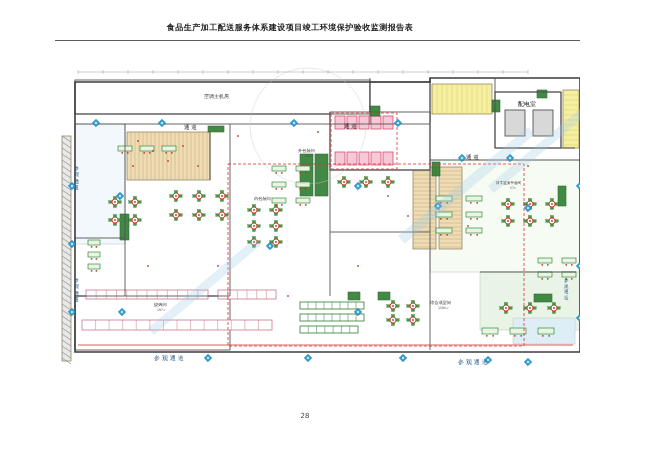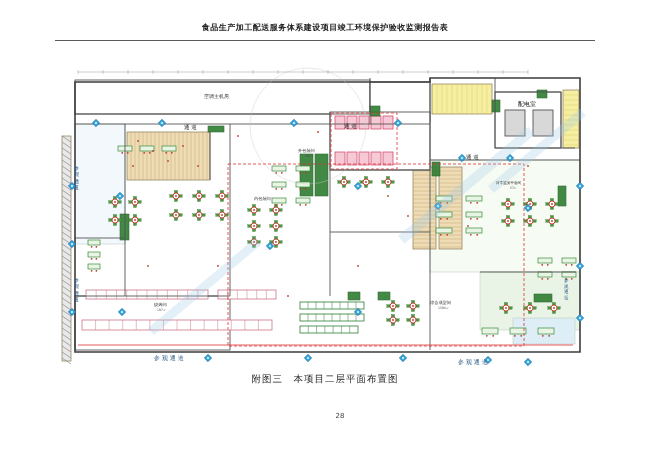--- a/index.html
+++ b/index.html
@@ -1,16 +1,16 @@
 <!DOCTYPE html>
 <html><head>
 <meta charset="utf-8">
 <style>
   html,body{margin:0;padding:0;background:#fff;}
-  .page{position:relative;width:650px;height:458px;background:#ffffff;overflow:hidden;
+  .page{position:relative;width:580px;height:458px;background:#ffffff;overflow:hidden;
         font-family:"DejaVu Sans","Liberation Sans",sans-serif;border-radius:28px;}
   .hdr{position:absolute;top:22px;left:0;width:100%;text-align:center;
        font-size:8px;font-weight:600;color:#222;letter-spacing:.5px;}
   .hdr-rule{position:absolute;top:40px;left:55px;width:540px;border-top:1.6px solid #5a5a5a;}
   .plan-wrap{position:absolute;left:58px;top:66px;width:534px;height:304px;}
   .caption{position:absolute;top:373px;left:0;width:100%;text-align:center;
            font-size:9.5px;color:#1c1c1c;letter-spacing:1px;}
   .pageno{position:absolute;top:412px;left:0;width:100%;text-align:center;
           font-size:7px;color:#444;margin-left:15px;}
   svg text{font-family:"DejaVu Sans","Liberation Sans",sans-serif;}
@@ -735,15 +735,14 @@
         <text x="438" y="118" font-size="3.6" fill="#333333">日常监测整备间</text>
         <text x="452" y="122.5" font-size="3" fill="#555555">57㎡</text>
         <text x="96" y="294" font-size="6" fill="#2b5c8a">参 观 通 道</text>
         <text x="400" y="298" font-size="6" fill="#2b5c8a">参 观 通 道</text>
         <text x="16" y="104" font-size="5" fill="#2b5c8a"><tspan x="16" dy="0">参</tspan><tspan x="16" dy="6.25">观</tspan><tspan x="16" dy="6.25">通</tspan><tspan x="16" dy="6.25">道</tspan></text>
         <text x="16" y="216" font-size="5" fill="#2b5c8a"><tspan x="16" dy="0">参</tspan><tspan x="16" dy="6.25">观</tspan><tspan x="16" dy="6.25">通</tspan><tspan x="16" dy="6.25">道</tspan></text>
         <text x="506" y="216" font-size="4.5" fill="#2b5c8a"><tspan x="506" dy="0">参</tspan><tspan x="506" dy="5.625">观</tspan><tspan x="506" dy="5.625">通</tspan><tspan x="506" dy="5.625">道</tspan></text>
       </svg>
   </div>
 
-  <div class="caption">附图三　本项目二层平面布置图</div>
   <div class="pageno">28</div>
 </div>
 
 </body></html>

